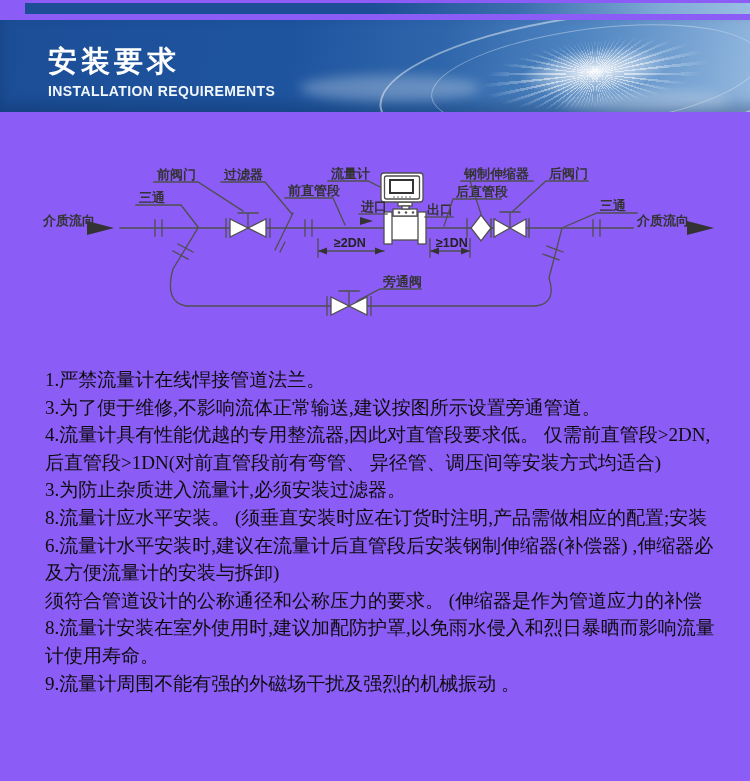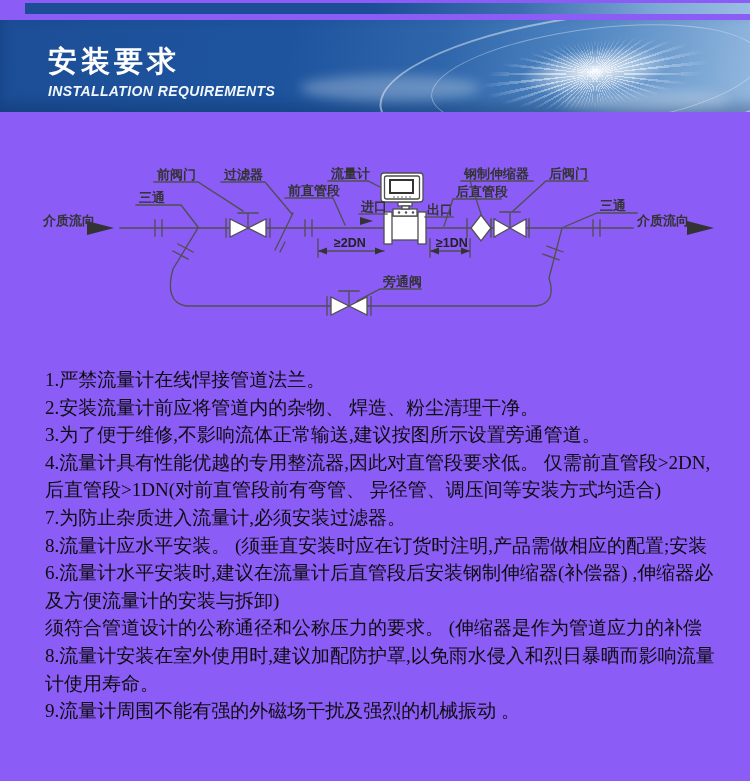--- a/index.html
+++ b/index.html
@@ -23,21 +23,21 @@
     transform:rotate(-7deg);}
   .swirl-core{position:absolute;left:520px;top:28px;width:150px;height:46px;border-radius:50%;
     background:radial-gradient(closest-side,rgba(255,255,255,.95),rgba(255,255,255,0));
     transform:rotate(-7deg);}
   .cloud{position:absolute;border-radius:50%;background:rgba(255,255,255,.28);filter:blur(6px);}
   .c1{left:300px;top:55px;width:180px;height:26px;}
   .c2{left:560px;top:70px;width:170px;height:22px;}
   .header-title{position:absolute;left:48px;top:22px;color:#fff;font-size:29px;font-weight:bold;
     letter-spacing:4px;}
   .header-subtitle{position:absolute;left:48px;top:63px;color:#f2f7fc;font-size:14px;
-    font-weight:bold;letter-spacing:.4px;font-style:italic;}
+    font-weight:bold;letter-spacing:.4px;}
 
   
   .diagram{position:absolute;left:0;top:140px;width:750px;height:230px;}
   .diagram .stroke{stroke:#4f4f4f;stroke-width:1.3;fill:none;stroke-linecap:square;}
   .diagram .wfill{fill:#fff;stroke:#4f4f4f;stroke-width:1.3;}
   .diagram .dark{fill:#333;stroke:none;}
   .diagram text{font-family:"Liberation Sans","DejaVu Sans",sans-serif;font-weight:bold;
     fill:#333;font-size:13px;}
   .diagram text.dim{font-size:12.5px;fill:#222;}
 
@@ -169,25 +169,24 @@
       <polygon class="wfill" points="331,157 331,175 349,166"></polygon>
       <polygon class="wfill" points="367,157 367,175 349,166"></polygon>
       <path class="stroke" d="M349,164 V151 M339,151 H359"></path>
     </g>
     <text x="383" y="146">旁通阀</text>
     <path class="stroke" d="M357,161 L380,149 H421"></path>
   </svg>
 
   <div class="requirements">
     <div class="req-line">1.严禁流量计在线悍接管道法兰。</div>
-    <div class="req-line">2.安装流量计前应将管道内的杂物、 焊造、粉尘清理干净。</div>
     <div class="req-line">3.为了便于维修,不影响流体正常输送,建议按图所示设置旁通管道。</div>
     <div class="req-line">4.流量计具有性能优越的专用整流器,因此对直管段要求低。 仅需前直管段&gt;2DN,</div>
     <div class="req-line">后直管段&gt;1DN(对前直管段前有弯管、 异径管、调压间等安装方式均适合)</div>
-    <div class="req-line">7.为防止杂质进入流量计,必须安装过滤器。</div>
+    <div class="req-line">3.为防止杂质进入流量计,必须安装过滤器。</div>
     <div class="req-line">8.流量计应水平安装。 (须垂直安装时应在订货时注明,产品需做相应的配置;安装</div>
     <div class="req-line">6.流量计水平安装时,建议在流量计后直管段后安装钢制伸缩器(补偿器) ,伸缩器必</div>
     <div class="req-line">及方便流量计的安装与拆卸)</div>
     <div class="req-line">须符合管道设计的公称通径和公称压力的要求。 (伸缩器是作为管道应力的补偿</div>
     <div class="req-line">8.流量计安装在室外使用时,建议加配防护罩,以免雨水侵入和烈日暴晒而影响流量</div>
     <div class="req-line">计使用寿命。</div>
     <div class="req-line">9.流量计周围不能有强的外磁场干扰及强烈的机械振动 。</div>
   </div>
 
 </div>

